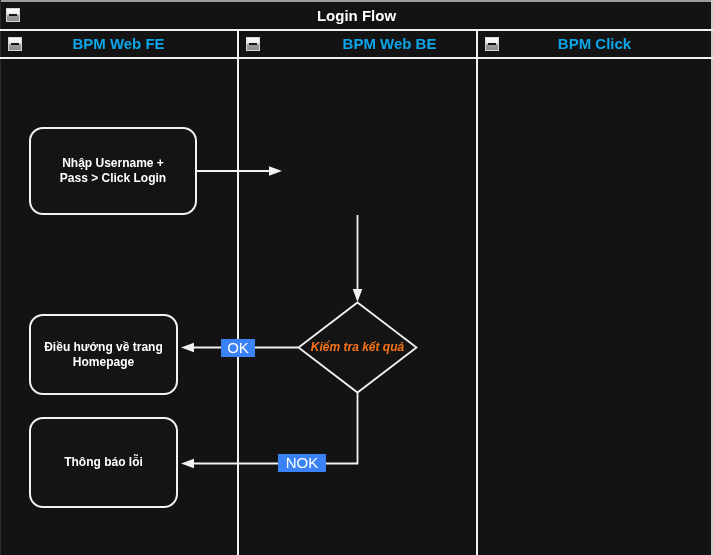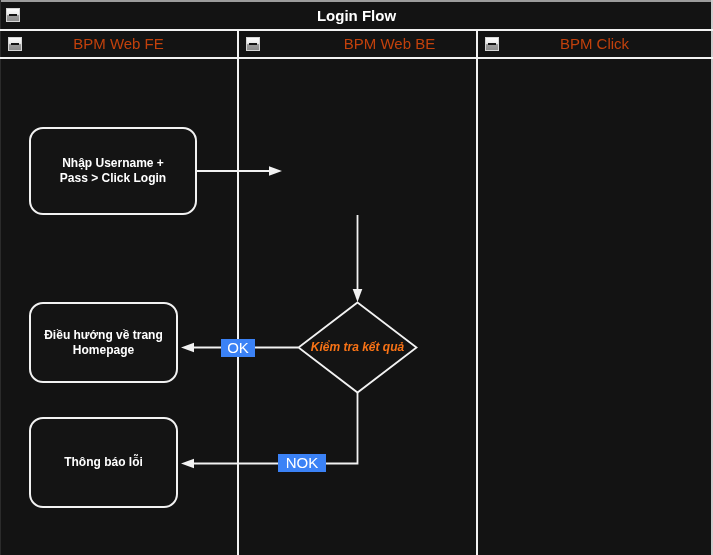--- a/index.html
+++ b/index.html
@@ -12,21 +12,21 @@
   .top-border{position:absolute;left:0;top:0;width:713px;height:2px;background:#9c9c9c;}
   .left-border{position:absolute;left:0;top:0;width:1px;height:555px;background:#2b2b2b;}
   .right-border{position:absolute;left:711px;top:0;width:2px;height:555px;background:#cfcfcf;}
 
   .pool-title{
     position:absolute;left:0;top:2px;width:713px;height:27px;line-height:27px;
     text-align:center;font-size:15px;font-weight:700;color:#fff;border-radius:7px;
   }
   .lane-label{
     position:absolute;top:31px;height:42px;line-height:26px;text-align:center;
-    font-size:15px;font-weight:400;color:#c2410c;
+    font-size:15px;font-weight:700;color:#0ea5e9;
   }
   .collapse-btn{
     position:absolute;width:14px;height:14px;box-sizing:border-box;padding:0;
     border:1px solid #d6d6d6;
     background:linear-gradient(180deg,#fdfdfd 0%,#ececec 45%,#9b9b9b 55%,#8d8d8d 100%);
     display:flex;align-items:center;justify-content:center;cursor:pointer;
   }
   .collapse-btn .minus{width:8px;height:2px;background:#141414;}
 
   .node{
@@ -97,21 +97,21 @@
   </button>
 
   <div class="node" style="left:29px;top:127px;width:168px;height:88px;">
     <span>Nhập Username +</span>
     <span>Pass &gt; Click Login</span>
   </div>
 
 
   <div class="diamond-label">Kiểm tra kết quả</div>
 
-  <div class="node" style="left:29px;top:302px;width:149px;height:81px;">
+  <div class="node" style="left:29px;top:314px;width:149px;height:81px;">
     <span>Điều hướng về trang</span>
     <span>Homepage</span>
   </div>
 
   <div class="node" style="left:29px;top:417px;width:149px;height:91px;align-items:center;">
     <span>Thông báo lỗi</span>
   </div>
 
 </div>
 

